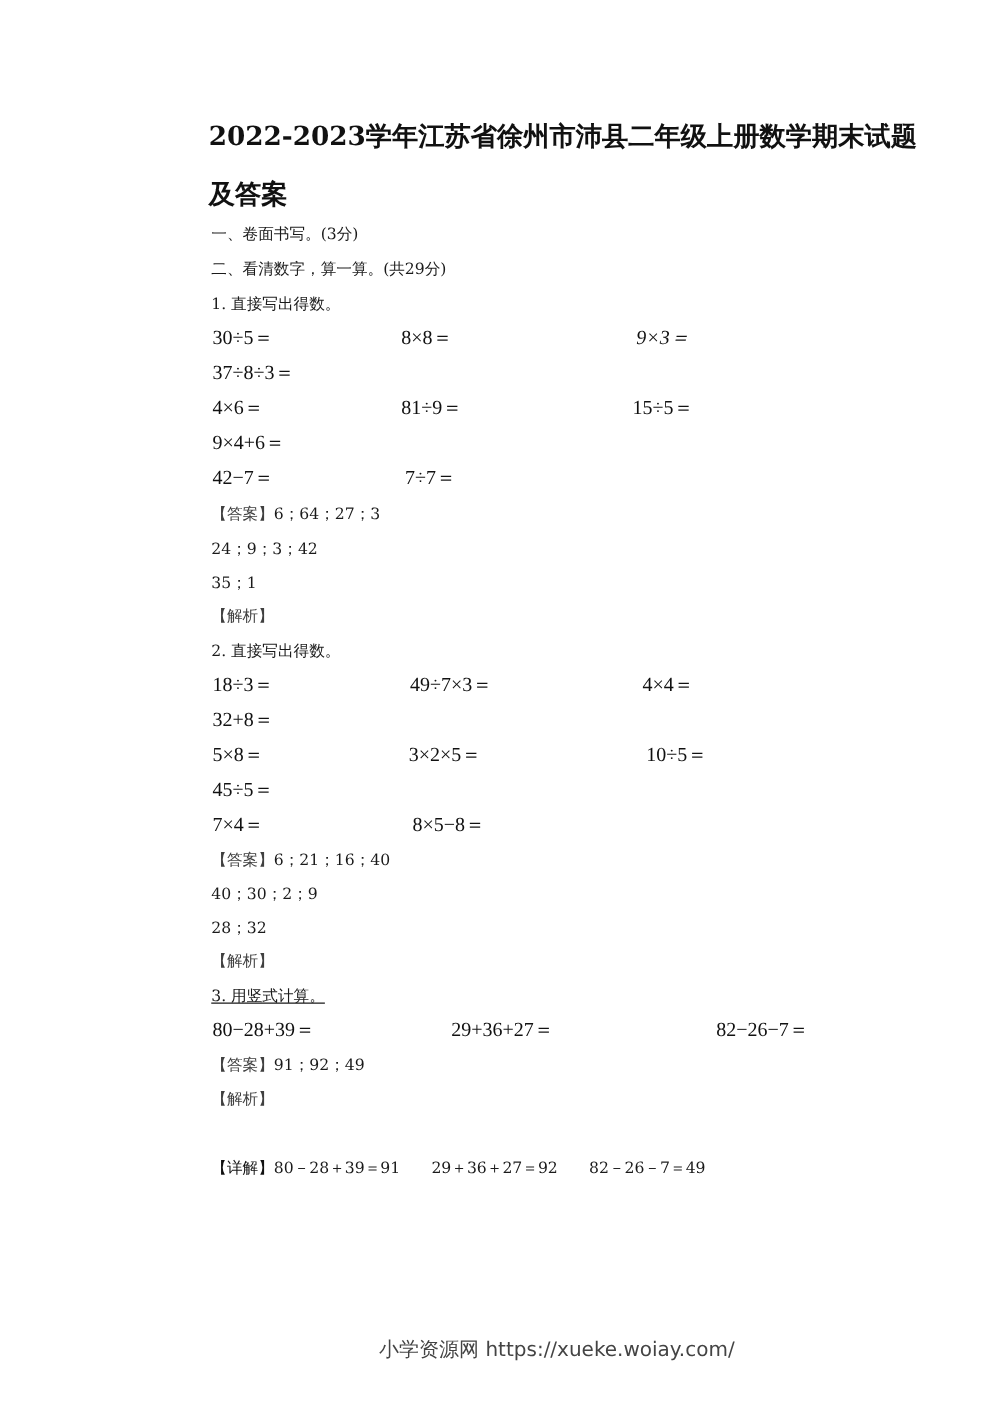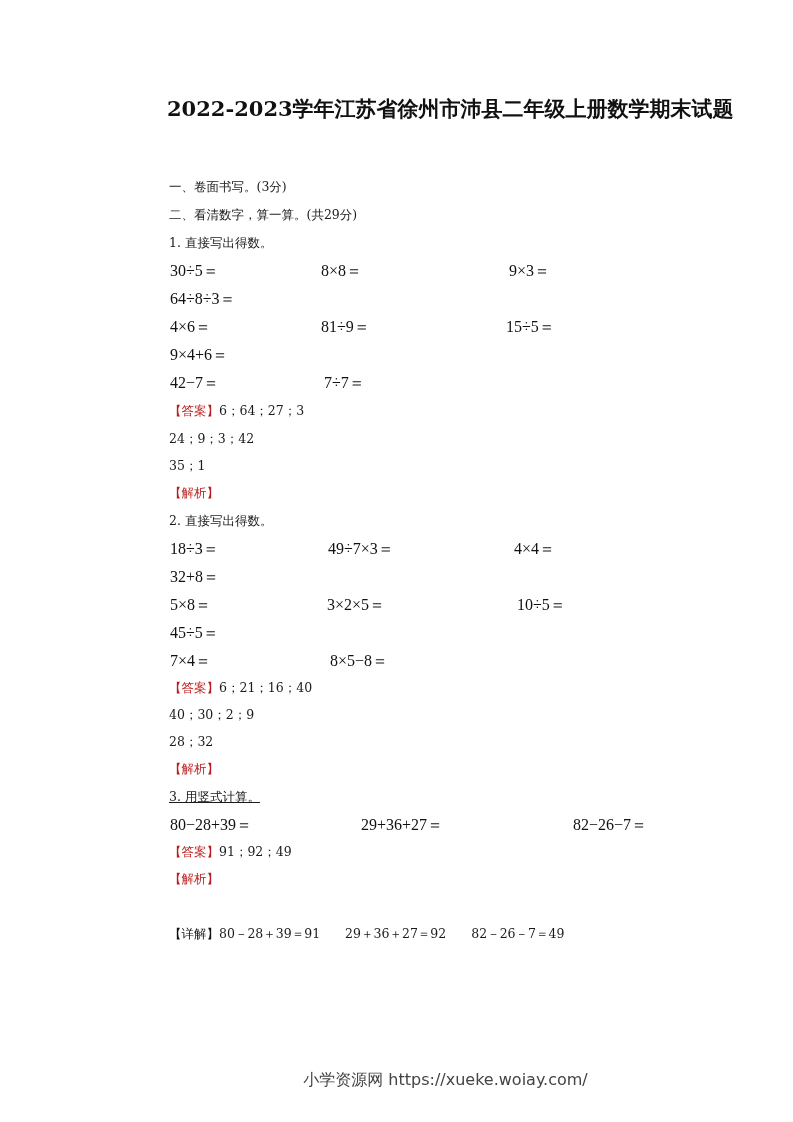--- a/index.html
+++ b/index.html
@@ -15,44 +15,45 @@
     line-height: 24px; color: #111; white-space: nowrap;
   }
   .line {
     position: absolute; left: 120px; font-size: 12.5px; line-height: 16px;
     white-space: nowrap; color: #1a1a1a;
   }
   .math {
     position: absolute; font-family: "Liberation Serif", "DejaVu Serif", serif;
     font-size: 16px; line-height: 18px; white-space: nowrap; color: #111;
   }
-  .label-blue { color: #b91c1c; }
+  .label-blue { color: #404040; }
   .label-black { color: #111; }
   .footer {
     position: absolute; left: 0; width: 793px; top: 1070px; text-align: center;
     font-family: "DejaVu Sans", sans-serif; font-size: 16px; color: #444;
   }
 </style>
 </head>
 <body>
 
 <div class="page">
 
   <div class="title" style="top:97px;">2022-2023学年江苏省徐州市沛县二年级上册数学期末试题</div>
+  <div class="title" style="top:143px;">及答案</div>
 
   <div class="line" style="top:179px;">一、卷面书写。(3分)</div>
   <div class="line" style="top:207px;">二、看清数字，算一算。(共29分)</div>
 
   <div class="line" style="top:235px;">1. 直接写出得数。</div>
 
   <div class="math" style="left:121px;top:262px;">30÷5＝</div>
   <div class="math" style="left:272px;top:262px;">8×8＝</div>
-  <div class="math" style="left:460px;top:262px;">9×3＝</div>
+  <div class="math" style="left:460px;top:262px;font-style:italic;">9×3＝</div>
 
-  <div class="math" style="left:121px;top:290px;">64÷8÷3＝</div>
+  <div class="math" style="left:121px;top:290px;">37÷8÷3＝</div>
 
   <div class="math" style="left:121px;top:318px;">4×6＝</div>
   <div class="math" style="left:272px;top:318px;">81÷9＝</div>
   <div class="math" style="left:457px;top:318px;">15÷5＝</div>
 
   <div class="math" style="left:121px;top:346px;">9×4+6＝</div>
 
   <div class="math" style="left:121px;top:374px;">42−7＝</div>
   <div class="math" style="left:275px;top:374px;">7÷7＝</div>
 

